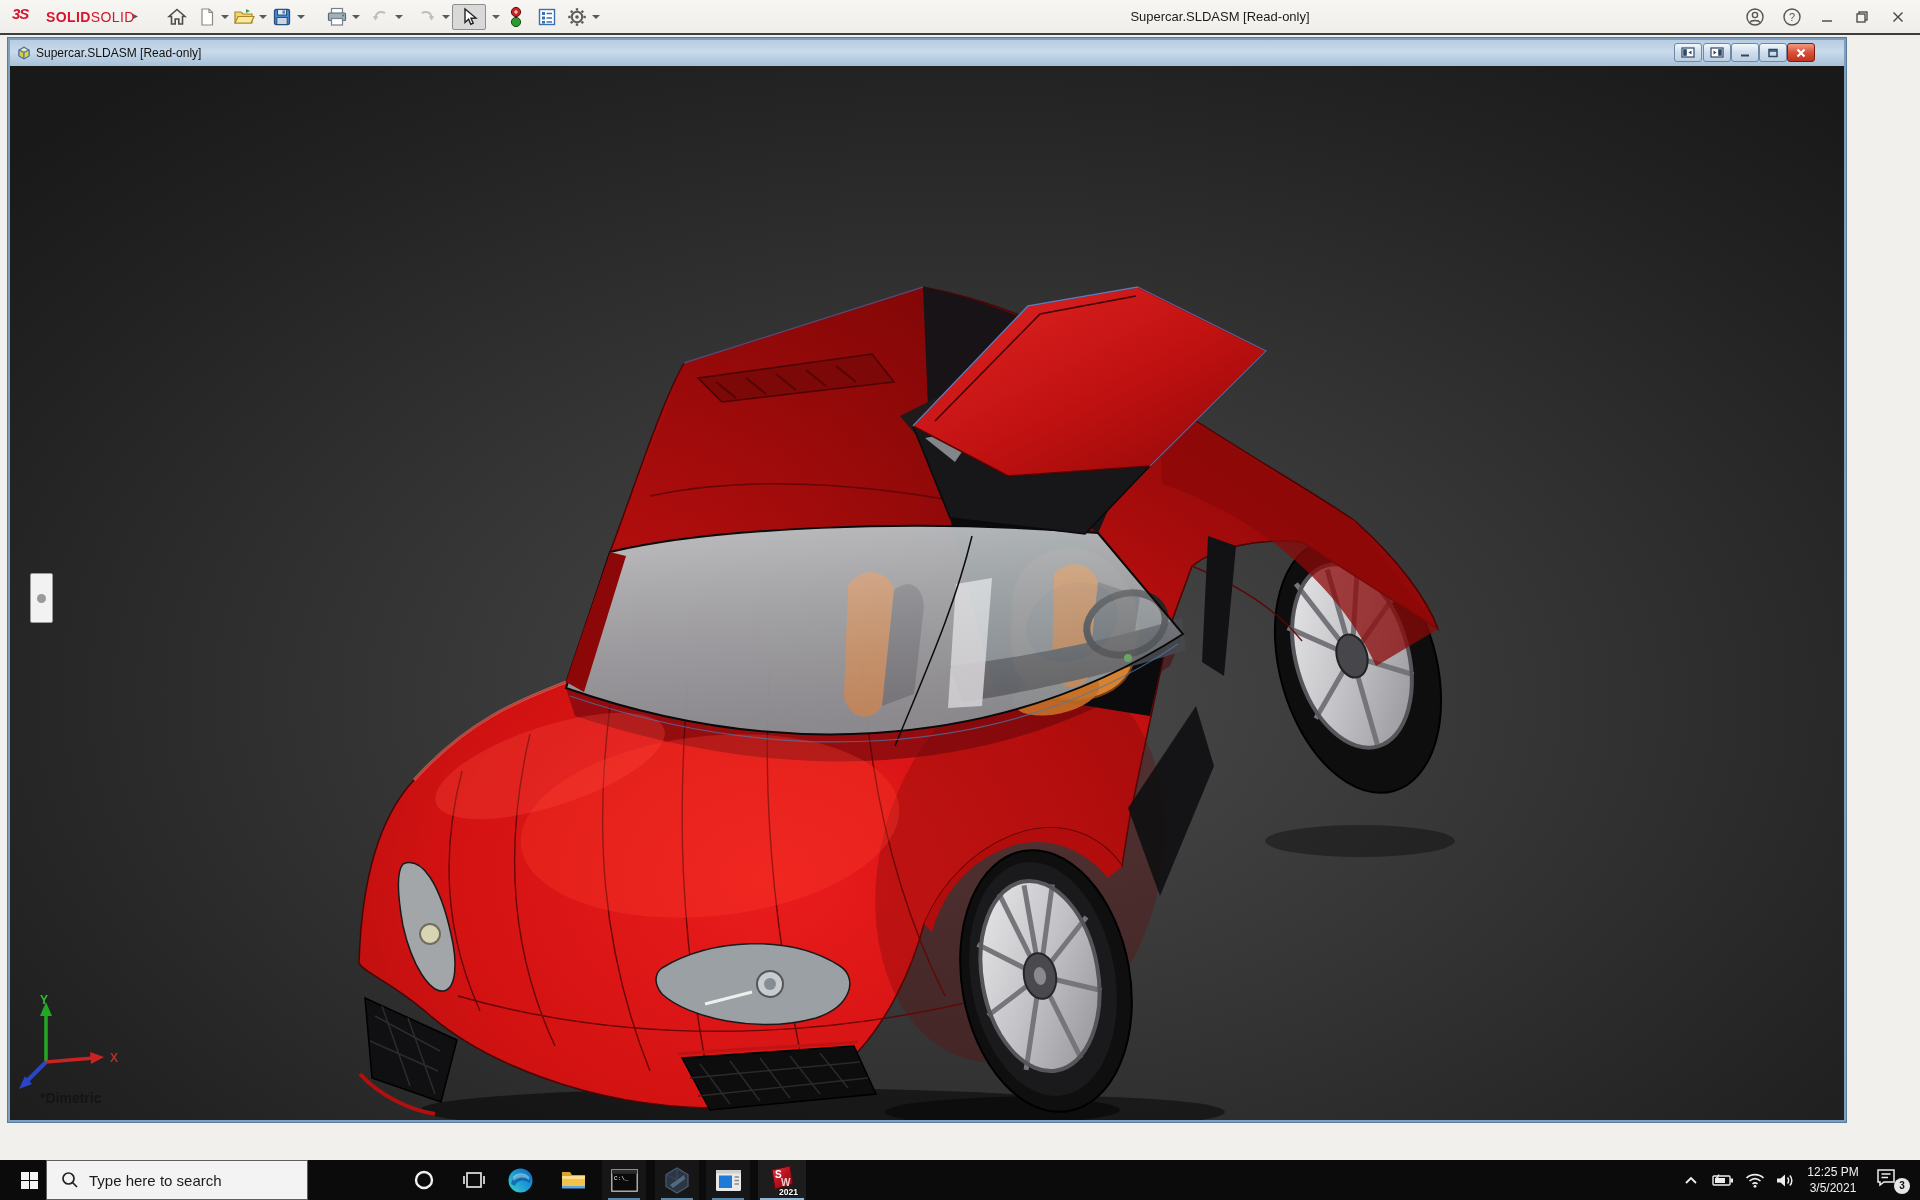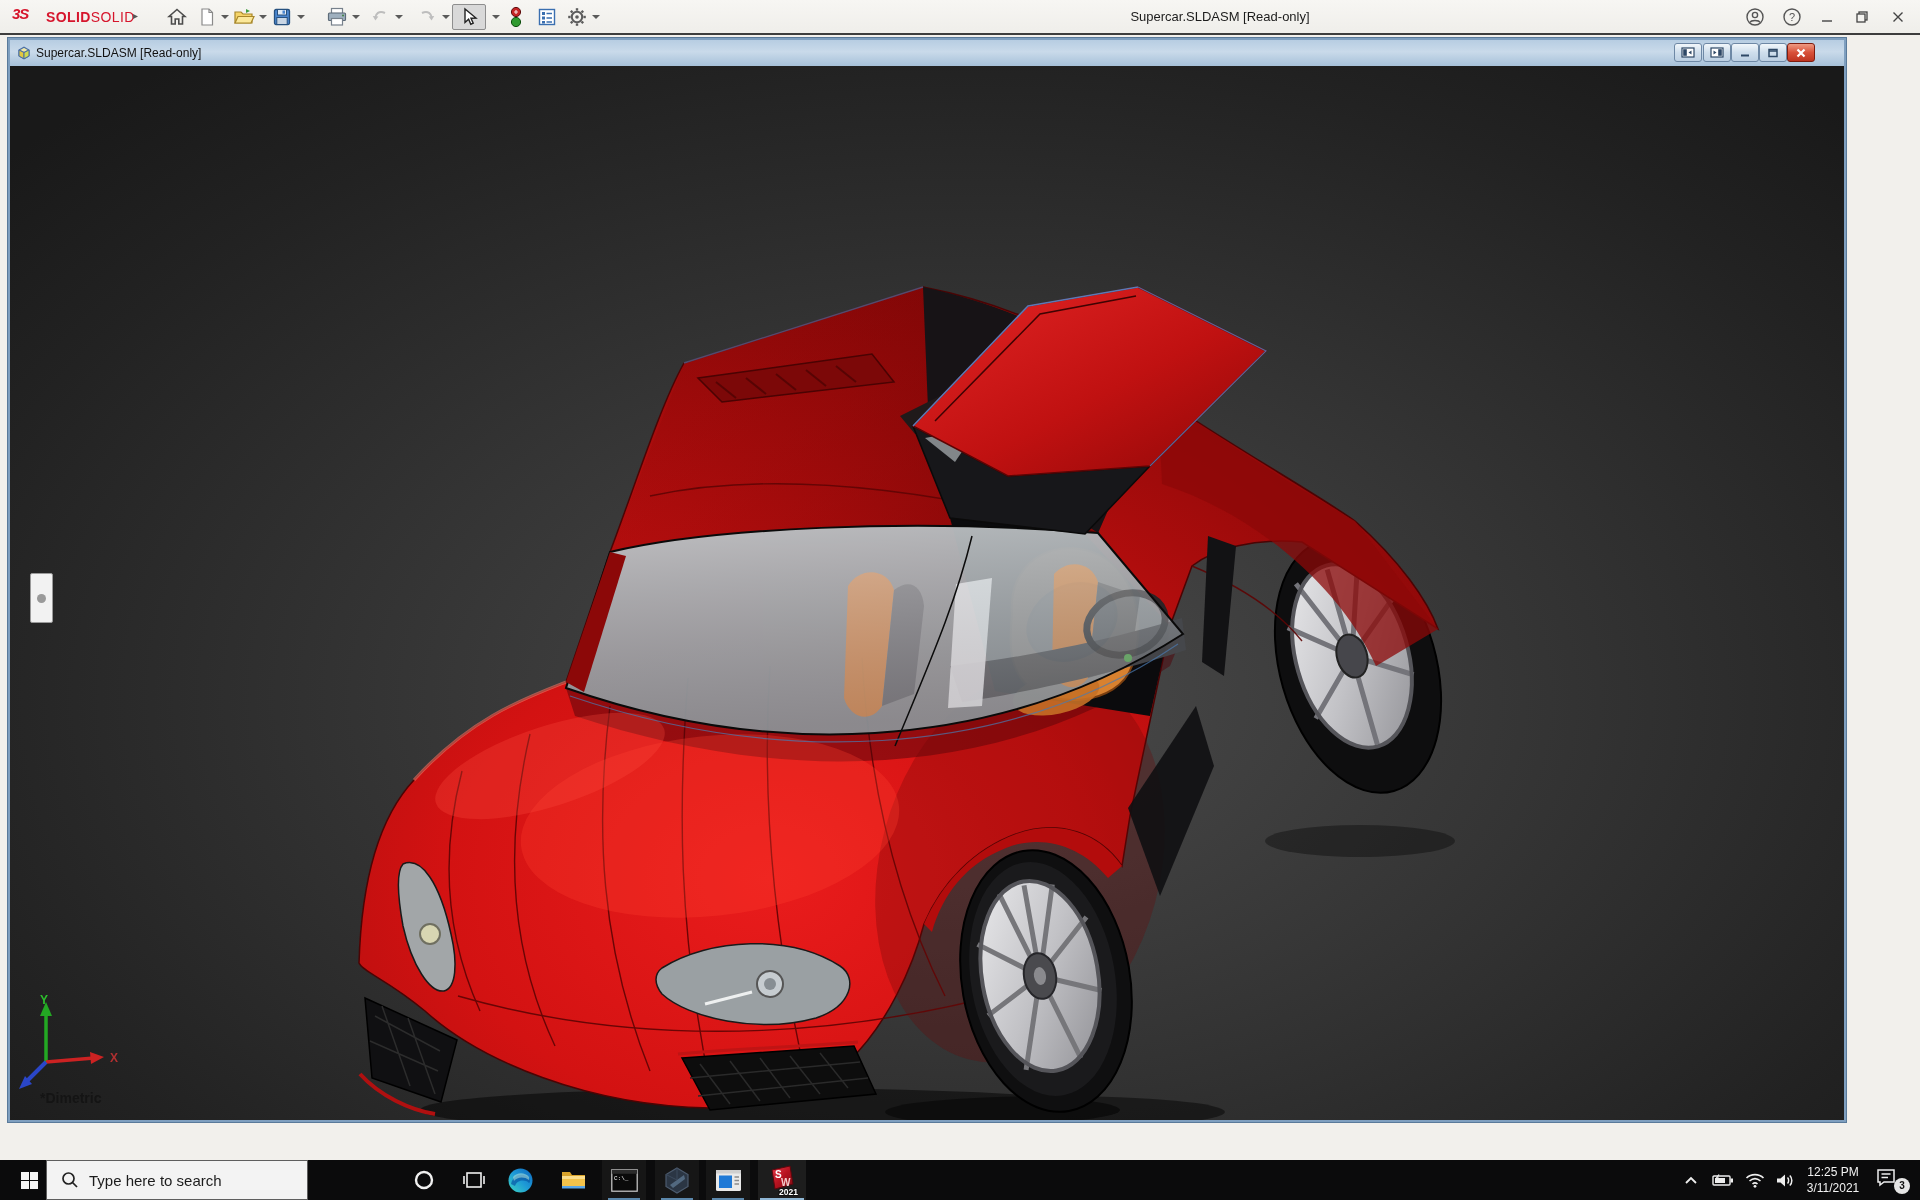--- a/index.html
+++ b/index.html
@@ -543,21 +543,21 @@
       </svg>
     </div>
     <div class="tray-ic" style="left:1770px">
       <svg width="19" height="15" viewBox="0 0 19 15">
         <path d="M1 5.5 H4.5 L9 1.5 V13.5 L4.5 9.5 H1 Z" fill="#eee"></path>
         <path d="M11.5 4.5 C13 6 13 9 11.5 10.5 M13.8 2.5 C16.5 5 16.5 10 13.8 12.5" fill="none" stroke="#eee" stroke-width="1.5"></path>
       </svg>
     </div>
     <div id="clock">
       <div>12:25 PM</div>
-      <div>3/11/2021</div>
+      <div>3/5/2021</div>
     </div>
     <div id="notif">
       <svg width="24" height="22" viewBox="0 0 24 22" style="position:absolute;left:4px;top:8px">
         <path d="M2 2 H18 V14 H8 L4 17 V14 H2 Z" fill="#0b0b0c" stroke="#eee" stroke-width="1.5"></path>
         <path d="M5.5 6 H14.5 M5.5 9.5 H12" stroke="#eee" stroke-width="1.4"></path>
       </svg>
       <div class="badge">3</div>
     </div>
   </div>
 </div>

